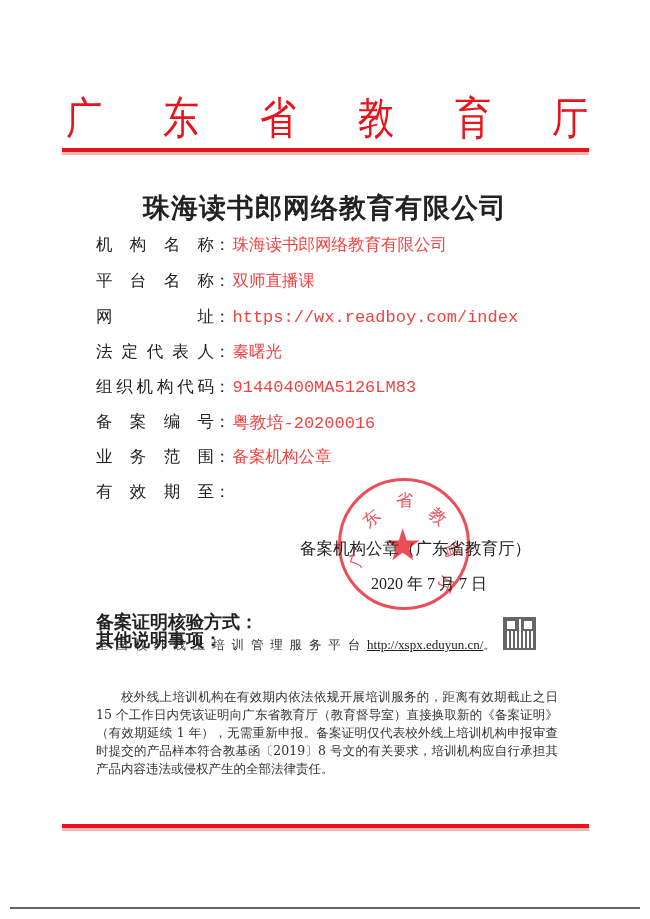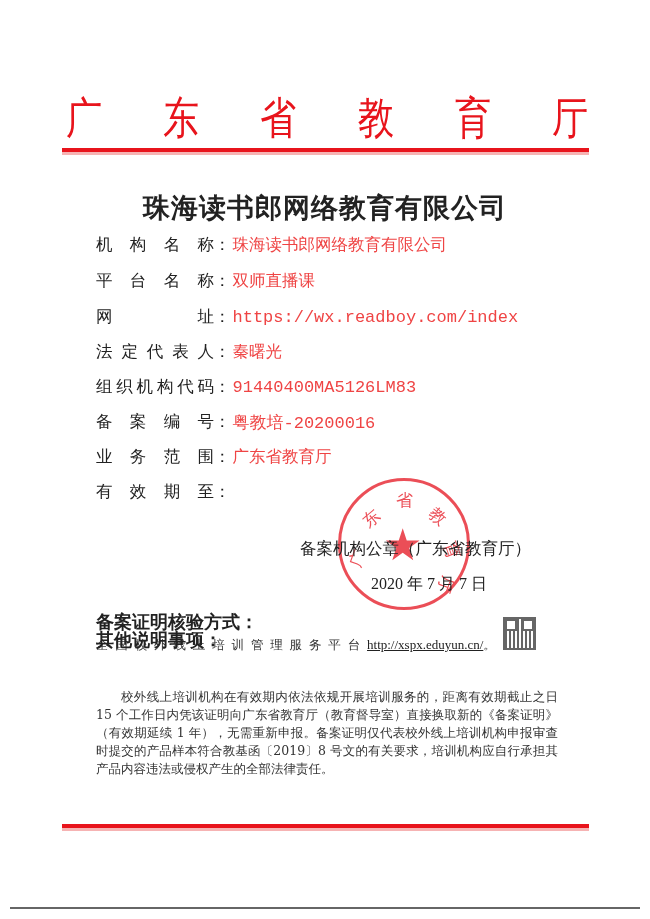--- a/index.html
+++ b/index.html
@@ -142,21 +142,21 @@
 </div>
 
 <div class="abs field-row" style="top:443px;">
   <div class="field-label">
     <span>业</span>
     <span>务</span>
     <span>范</span>
     <span>围</span>
   </div>
   <span class="field-colon">：</span>
-  <span class="field-value">广东省教育厅</span>
+  <span class="field-value">备案机构公章</span>
 </div>
 
 <div class="abs field-row" style="top:478px;">
   <div class="field-label">
     <span>有</span>
     <span>效</span>
     <span>期</span>
     <span>至</span>
   </div>
   <span class="field-colon">：</span>

